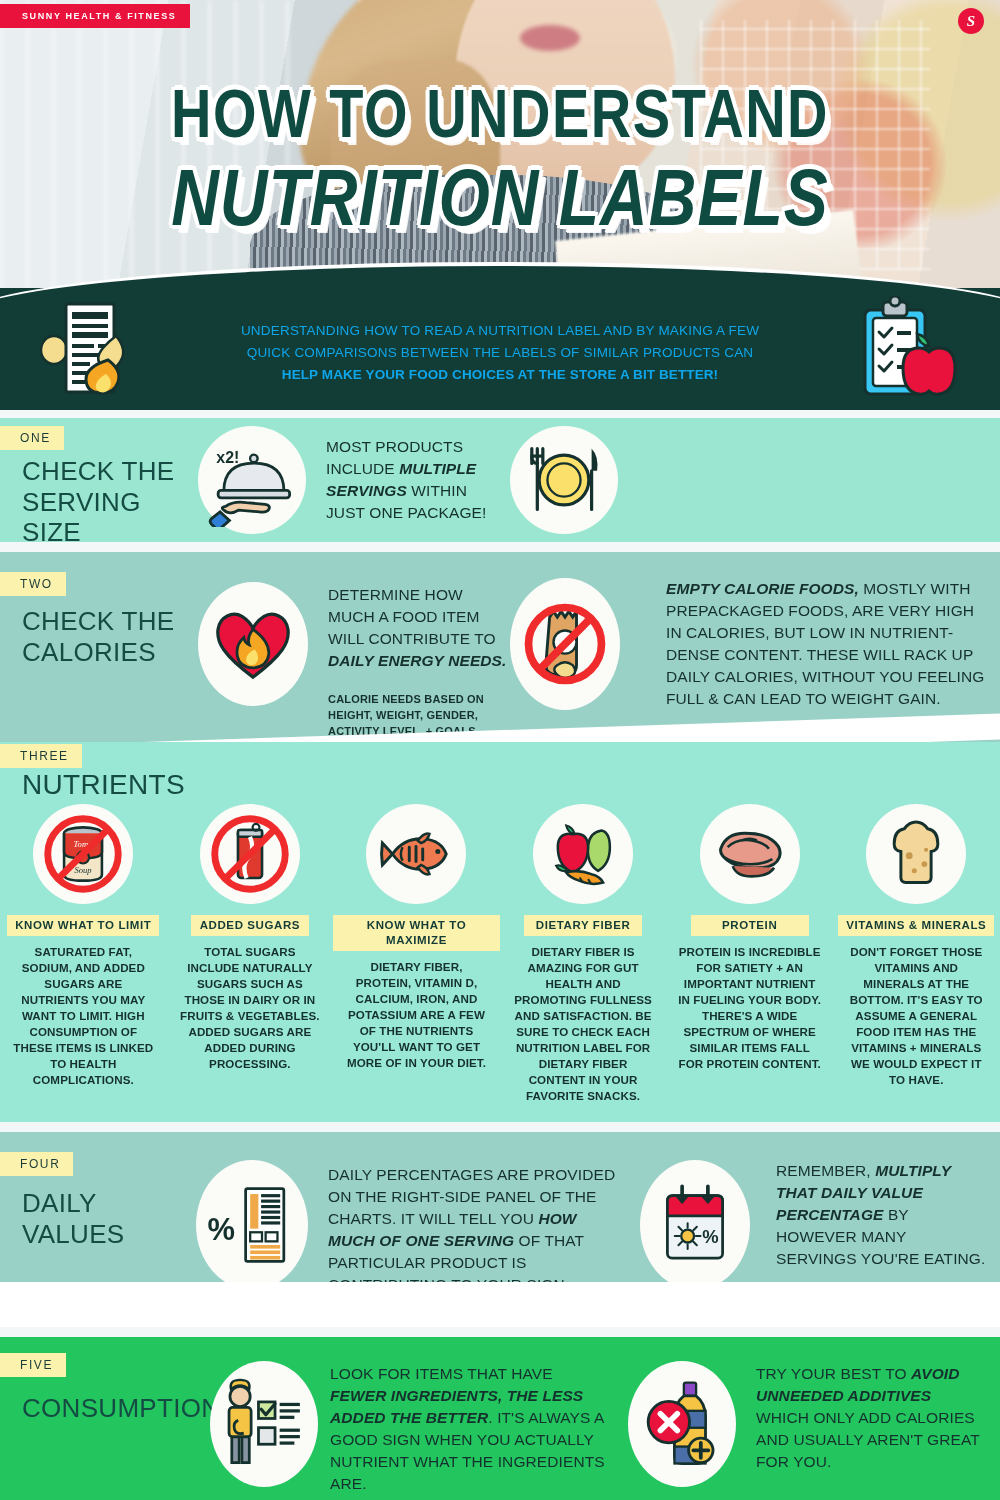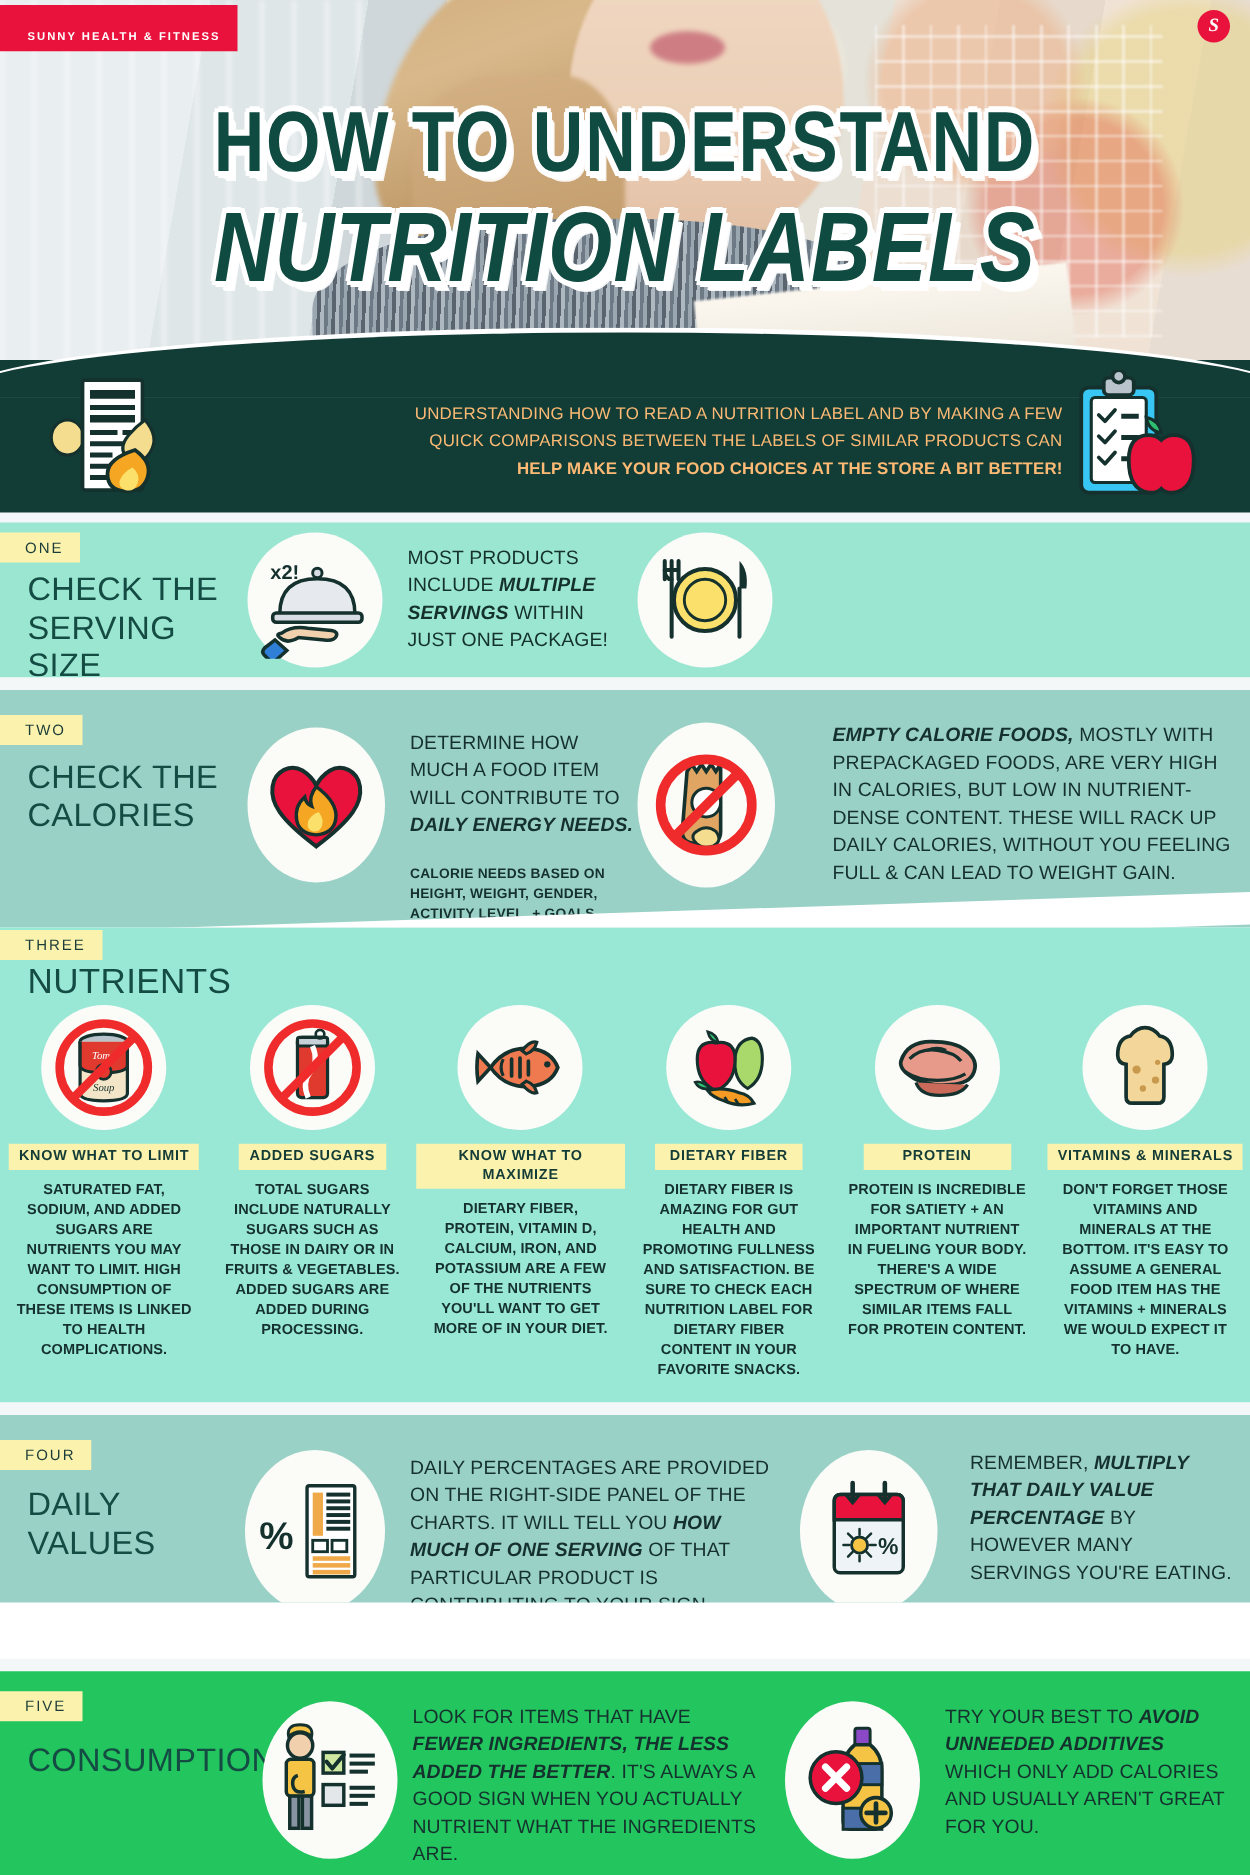--- a/index.html
+++ b/index.html
@@ -69,21 +69,21 @@
   .hero .paper {
     position:absolute; left:560px; top:225px; width:300px; height:110px;
     background:linear-gradient(180deg,#fbf7ef,#e5ddd0);
     transform:rotate(-6deg); filter:blur(.8px);
   }
 
   .logo-badge {
     position:absolute; left:0; top:4px; z-index:6;
     background:#e8123c; color:#fff;
     font-size:9px; font-weight:bold; letter-spacing:1.6px;
-    padding:20px 14px 7px 22px;
+    padding:7px 14px 7px 22px;
   }
   .brand-mark {
     position:absolute; right:16px; top:8px; z-index:6;
     width:26px; height:26px; border-radius:50%;
     background:#e8123c; color:#fff;
     display:flex; align-items:center; justify-content:center;
     font-size:15px; font-style:italic; font-weight:bold;
     font-family:"Liberation Serif", serif;
   }
 
@@ -111,21 +111,21 @@
     position:absolute; left:0; top:288px; width:1000px; height:122px;
     background:#123d37; z-index:7;
   }
   .intro .curve {
     position:absolute; left:-4%; top:-26px; width:108%; height:56px;
     background:#123d37; border-radius:50%/100% 100% 0 0;
     border-top:4px solid #fff;
   }
   .intro-text {
     position:absolute; left:150px; top:32px; width:700px;
-    text-align:right; color:#fdba74;
+    text-align:center; color:#0ea5e9;
     font-size:13.5px; line-height:1.62; letter-spacing:.2px;
   }
   .intro-text .bold { font-weight:bold; letter-spacing:.1px; }
 
   .intro-icon-left { position:absolute; left:36px; top:10px; width:115px; height:100px; }
   .intro-icon-right { position:absolute; right:36px; top:8px; width:115px; height:104px; }
 
   
   .sec { position:relative; width:1000px; }
   .sec-one   { background:#9ae6d1; height:122px; }

